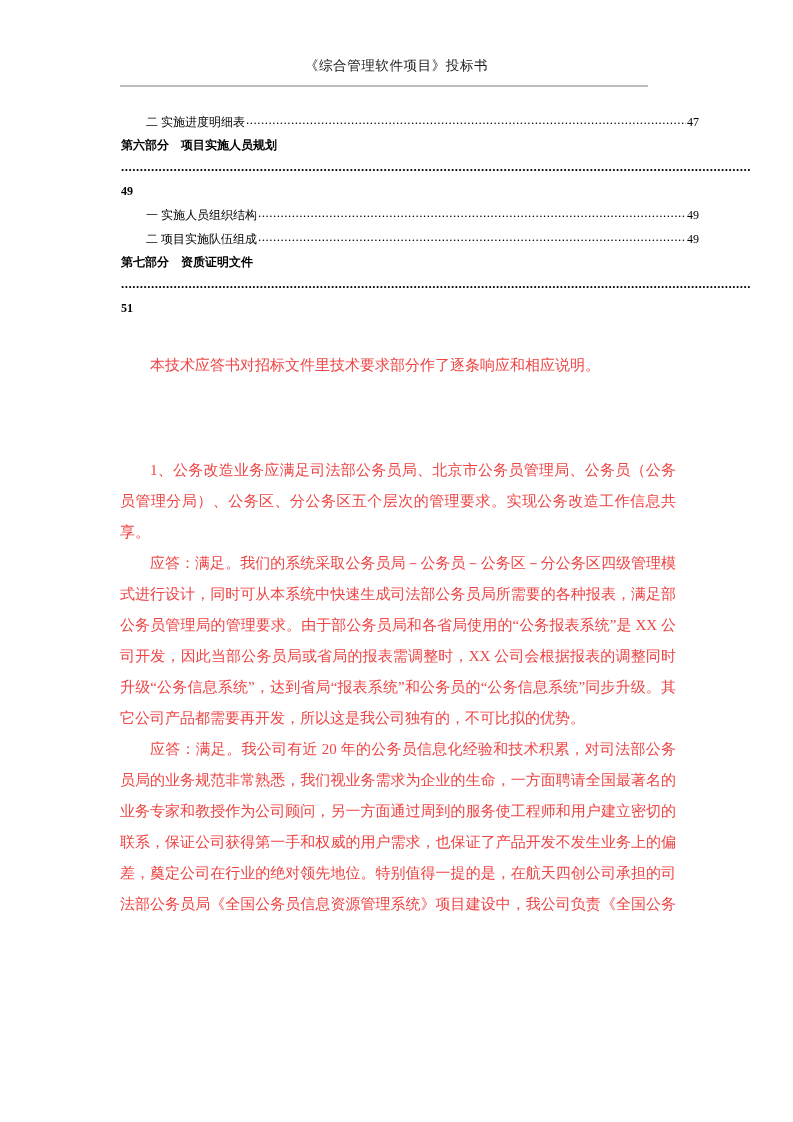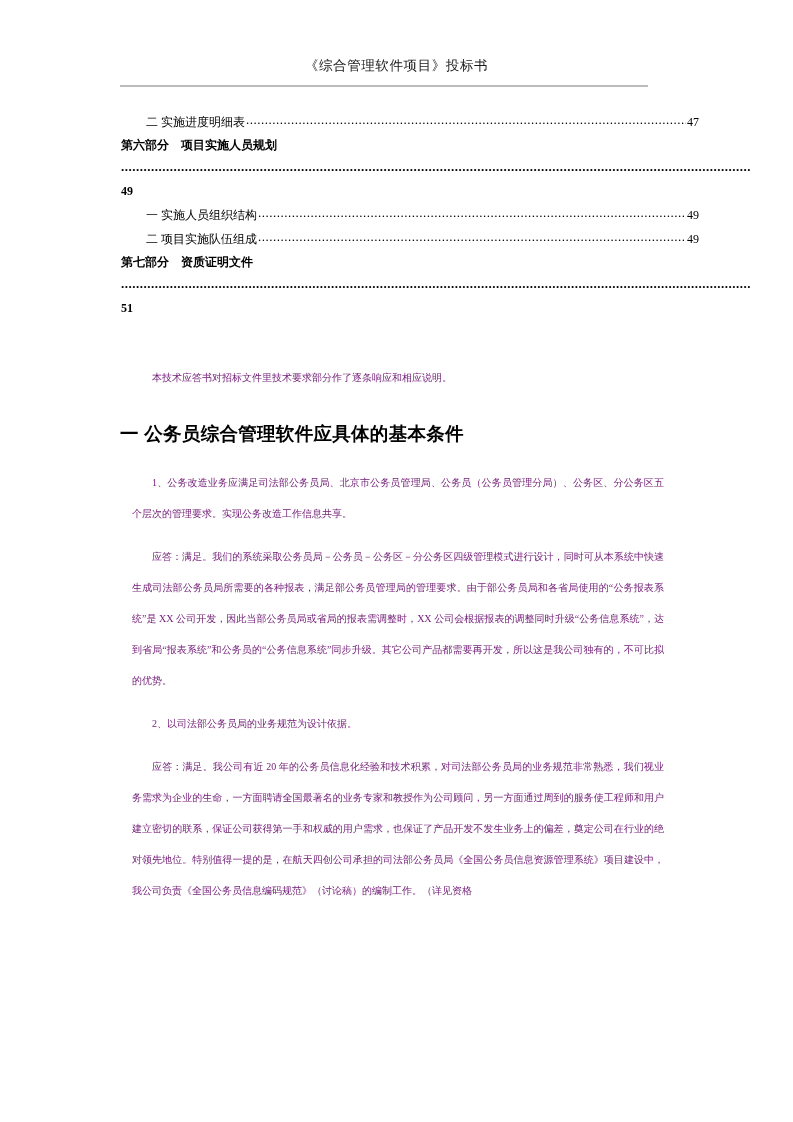--- a/index.html
+++ b/index.html
@@ -117,27 +117,27 @@
   
   .body-block {
     position: absolute;
     left: 120px;
     width: 556px;
   }
   .body-block.intro { top: 350px; }
   .body-block.main  { top: 455px; }
 
   p.para {
-    margin: 12px;
-    font-size: 10px;
+    margin: 0;
+    font-size: 15px;
     line-height: 31px;
     text-align: justify;
     text-justify: inter-ideograph;
     text-indent: 2em;
-    color: #701a75;
+    color: #ef4444;
     word-break: break-all;
   }
 
   
   .page-footer {
     position: absolute;
     left: 120px;
     top: 1098px;
     width: 556px;
     display: flex;
@@ -191,26 +191,24 @@
       <span class="toc-page">51</span>
     </div>
 
   </div>
 
 
   <div class="body-block intro">
     <p class="para">本技术应答书对招标文件里技术要求部分作了逐条响应和相应说明。</p>
   </div>
 
-  <h2 class="h2-title">一  公务员综合管理软件应具体的基本条件</h2>
 
   <div class="body-block main">
     <p class="para">1、公务改造业务应满足司法部公务员局、北京市公务员管理局、公务员（公务员管理分局）、公务区、分公务区五个层次的管理要求。实现公务改造工作信息共享。</p>
     <p class="para">应答：满足。我们的系统采取公务员局－公务员－公务区－分公务区四级管理模式进行设计，同时可从本系统中快速生成司法部公务员局所需要的各种报表，满足部公务员管理局的管理要求。由于部公务员局和各省局使用的“公务报表系统”是 XX 公司开发，因此当部公务员局或省局的报表需调整时，XX 公司会根据报表的调整同时升级“公务信息系统”，达到省局“报表系统”和公务员的“公务信息系统”同步升级。其它公司产品都需要再开发，所以这是我公司独有的，不可比拟的优势。</p>
-    <p class="para">2、以司法部公务员局的业务规范为设计依据。</p>
     <p class="para">应答：满足。我公司有近 20 年的公务员信息化经验和技术积累，对司法部公务员局的业务规范非常熟悉，我们视业务需求为企业的生命，一方面聘请全国最著名的业务专家和教授作为公司顾问，另一方面通过周到的服务使工程师和用户建立密切的联系，保证公司获得第一手和权威的用户需求，也保证了产品开发不发生业务上的偏差，奠定公司在行业的绝对领先地位。特别值得一提的是，在航天四创公司承担的司法部公务员局《全国公务员信息资源管理系统》项目建设中，我公司负责《全国公务员信息编码规范》（讨论稿）的编制工作。（详见资格</p>
   </div>
 
   <div class="page-footer">
     <span class="footer-left">北京 XXX 技术有限公司</span>
     <span class="footer-right">第 2 页 共 51 页</span>
   </div>
 
 </div>
 

